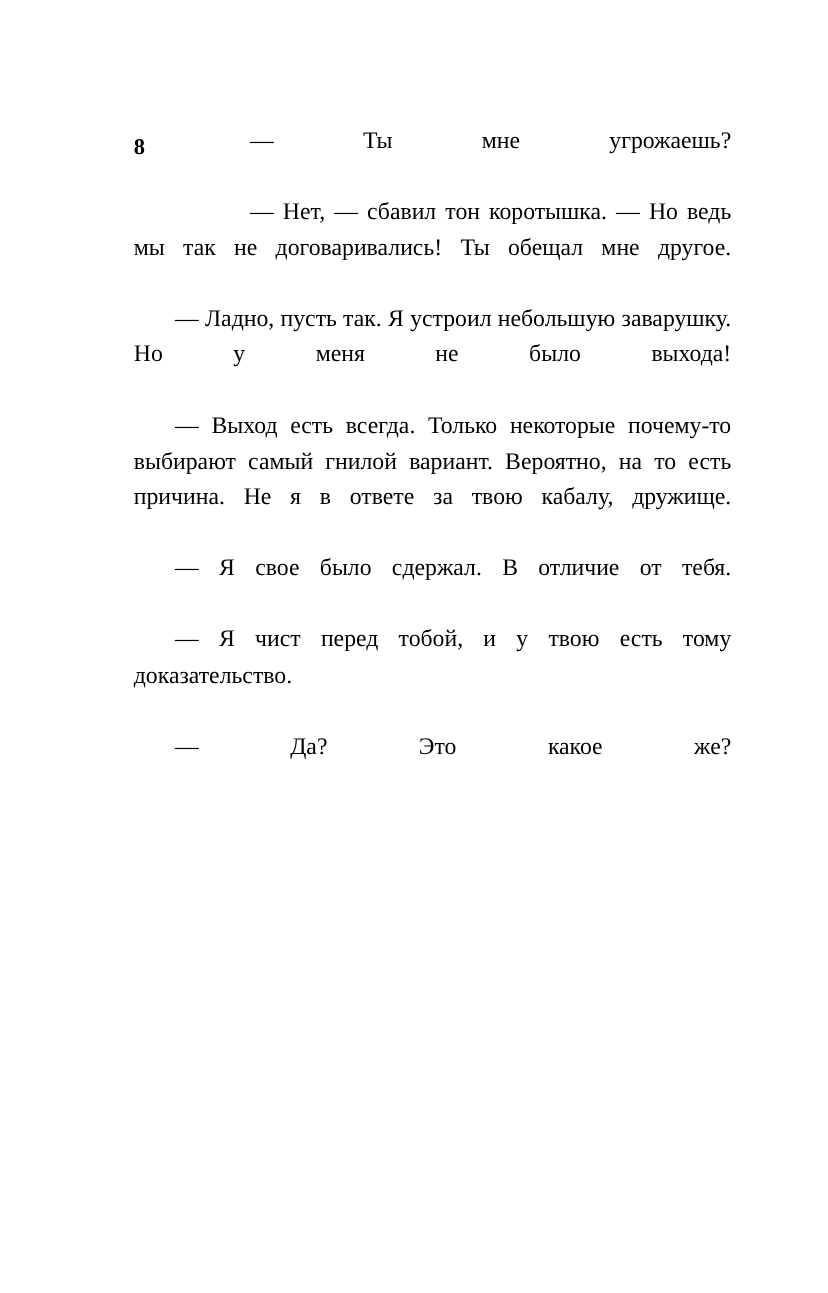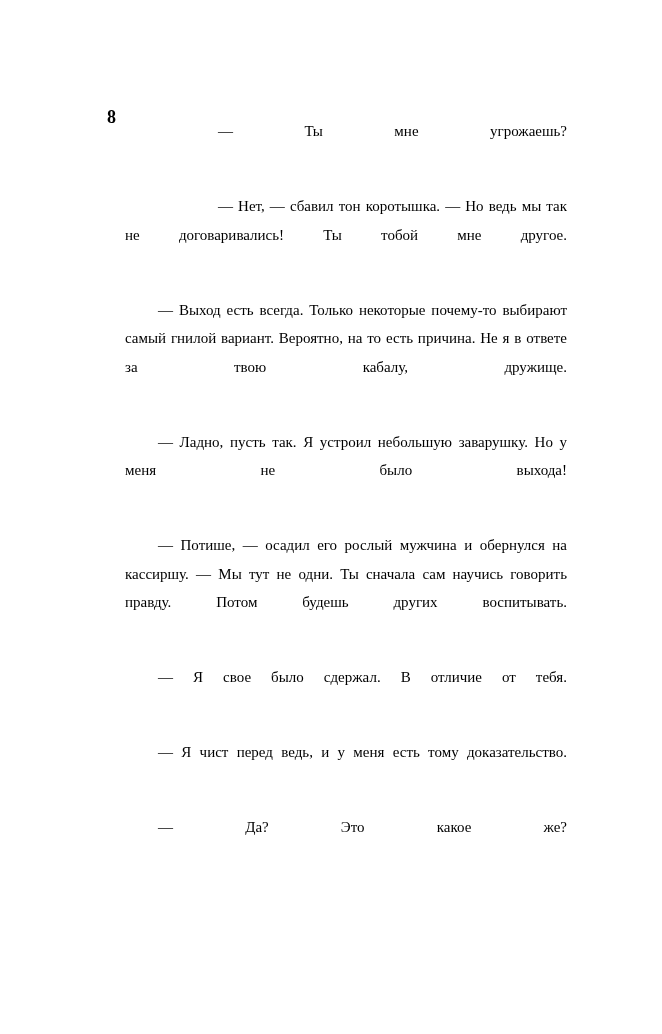--- a/index.html
+++ b/index.html
@@ -36,22 +36,22 @@
     position: absolute;
     left: 0px;
     top: 4px;
     font-weight: bold;
     font-size: 18px;
     line-height: 28.5px;
     letter-spacing: 0px;
   }
 
   p {
-    margin: 18px;
-    font-size: 15px;
+    margin: 0;
+    font-size: 19px;
     line-height: 28.5px;
     text-align: justify;
     text-justify: inter-word;
     text-indent: 33px;
     -webkit-hyphens: manual;
     hyphens: manual;
     word-spacing: 0px;
   }
 
   
@@ -70,30 +70,29 @@
 <body>
 
 <div class="page">
 
   <div class="text-block">
 
     <span class="folio">8</span>
 
     <p class="first">— Ты мне угрожаешь?</p>
 
-    <p class="first">— Нет, — сбавил тон коротышка. — Но ведь мы так не договаривались! Ты тобой мне другое.</p>
+    <p class="first">— Нет, — сбавил тон коротышка. — Но ведь мы так не договаривались! Ты обещал мне другое.</p>
 
+
+    <p>— Ладно, пусть так. Я устроил небольшую заварушку. Но у меня не было выхода!</p>
 
     <p>— Выход есть всегда. Только некоторые почему-то выбирают самый гнилой вариант. Вероятно, на то есть причина. Не я в ответе за твою кабалу, дружище.</p>
 
-    <p>— Ладно, пусть так. Я устроил небольшую заварушку. Но у меня не было выхода!</p>
 
-
-    <p>— Потише, — осадил его рослый мужчина и обернулся на кассиршу. — Мы тут не одни. Ты сначала сам научись говорить правду. Потом будешь других воспитывать.</p>
 
     <p>— Я свое было сдержал. В отличие от тебя.</p>
 
-    <p>— Я чист перед ведь, и у меня есть тому доказательство.</p>
+    <p>— Я чист перед тобой, и у твою есть тому доказательство.</p>
 
     <p>— Да? Это какое же?</p>
 
   </div>
 </div>
 
 </body></html>

